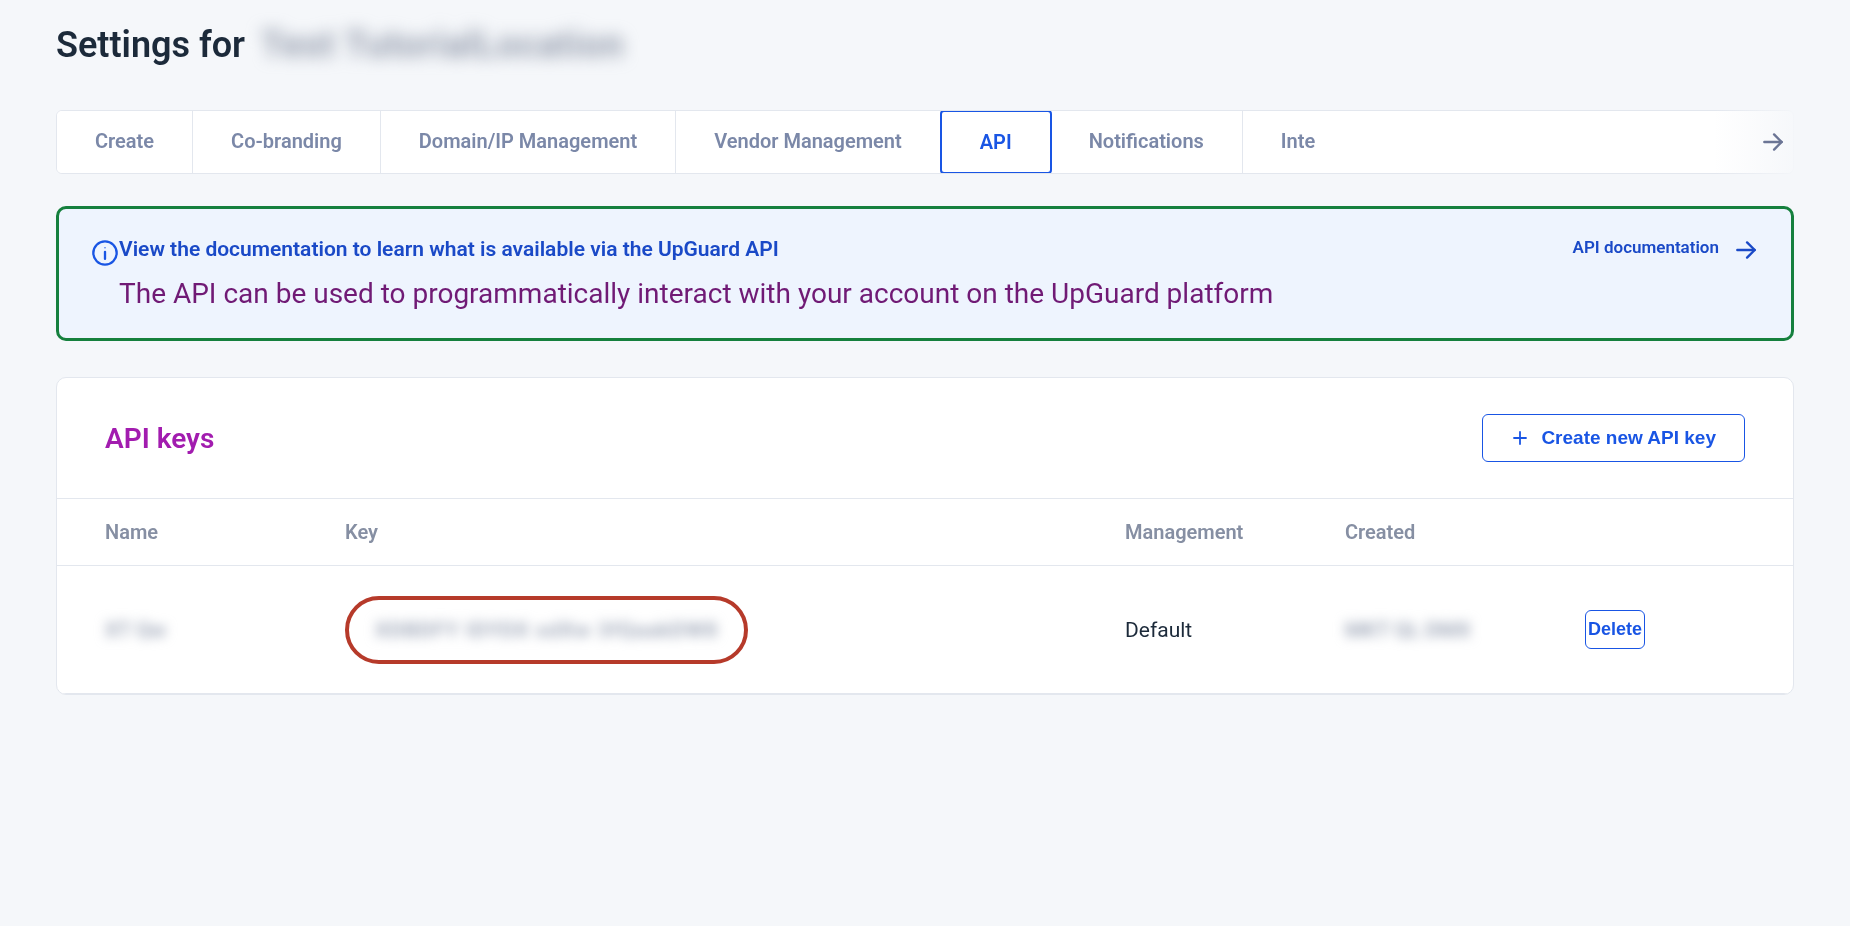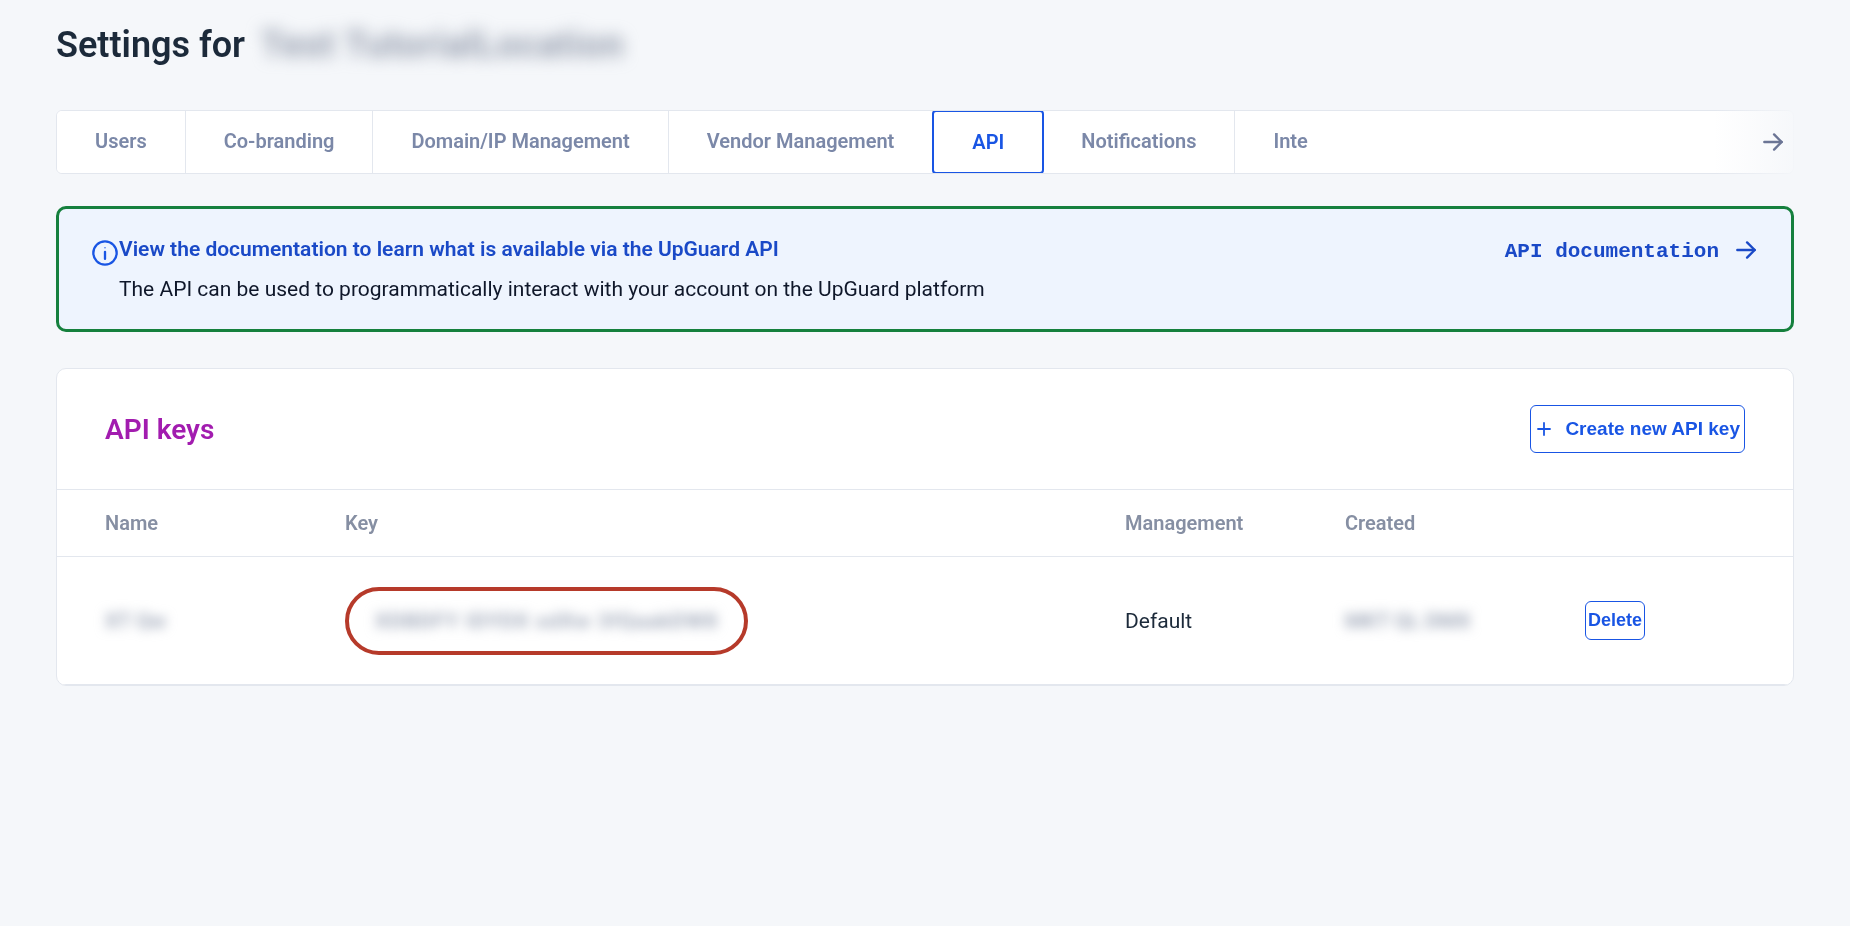--- a/index.html
+++ b/index.html
@@ -103,33 +103,32 @@
   .info-text {
     flex: 1 1 auto;
   }
   .info-title {
     font-size: 21px;
     font-weight: 600;
     color: #1a49c7;
     margin-bottom: 16px;
   }
   .info-desc {
-    font-size: 21px;
-    color: #0f172a;
+    font-size: 28px;
+    color: #701a75;
   }
   .info-action {
     display: flex;
-    align-items: flex-end;
+    align-items: flex-start;
     gap: 14px;
-    font-size: 21px;
+    font-size: 17px;
     font-weight: 600;
     color: #1a49c7;
     cursor: pointer;
     white-space: nowrap;
-    font-family: Liberation Mono, monospace;
   }
 
   
   .card {
     background: #fff;
     border: 1px solid #e3e7ee;
     border-radius: 10px;
     overflow: hidden;
   }
   .card-header {
@@ -145,21 +144,21 @@
   }
   .btn-outline {
     display: inline-flex;
     align-items: center;
     gap: 12px;
     border: 1.5px solid #1955e4;
     color: #1955e4;
     background: #fff;
     font-size: 19px;
     font-weight: 600;
-    padding: 12px 4px;
+    padding: 12px 28px;
     border-radius: 6px;
     cursor: pointer;
   }
   .btn-outline.small {
     font-size: 18px;
     padding: 8px 2px;
   }
 
   
   .tbl-head, .tbl-row {
@@ -204,21 +203,21 @@
 
 <div class="page">
 
   <div class="page-title-row">
     <span class="page-title">Settings for</span>
     <span class="org-name blur-strong">Test   TutorialLocation</span>
   </div>
 
   <div class="tabs-wrap">
     <div class="tabs">
-      <div class="tab">Users</div>
+      <div class="tab">Create</div>
       <div class="tab">Co-branding</div>
       <div class="tab">Domain/IP Management</div>
       <div class="tab">Vendor Management</div>
       <div class="tab active">API</div>
       <div class="tab">Notifications</div>
       <div class="tab">Inte</div>
     </div>
     <div class="tabs-fade"></div>
     <span class="tabs-scroll-arrow">
       <svg width="26" height="26" viewBox="0 0 24 24" fill="none" stroke="currentColor" stroke-width="2.2" stroke-linecap="round" stroke-linejoin="round">

